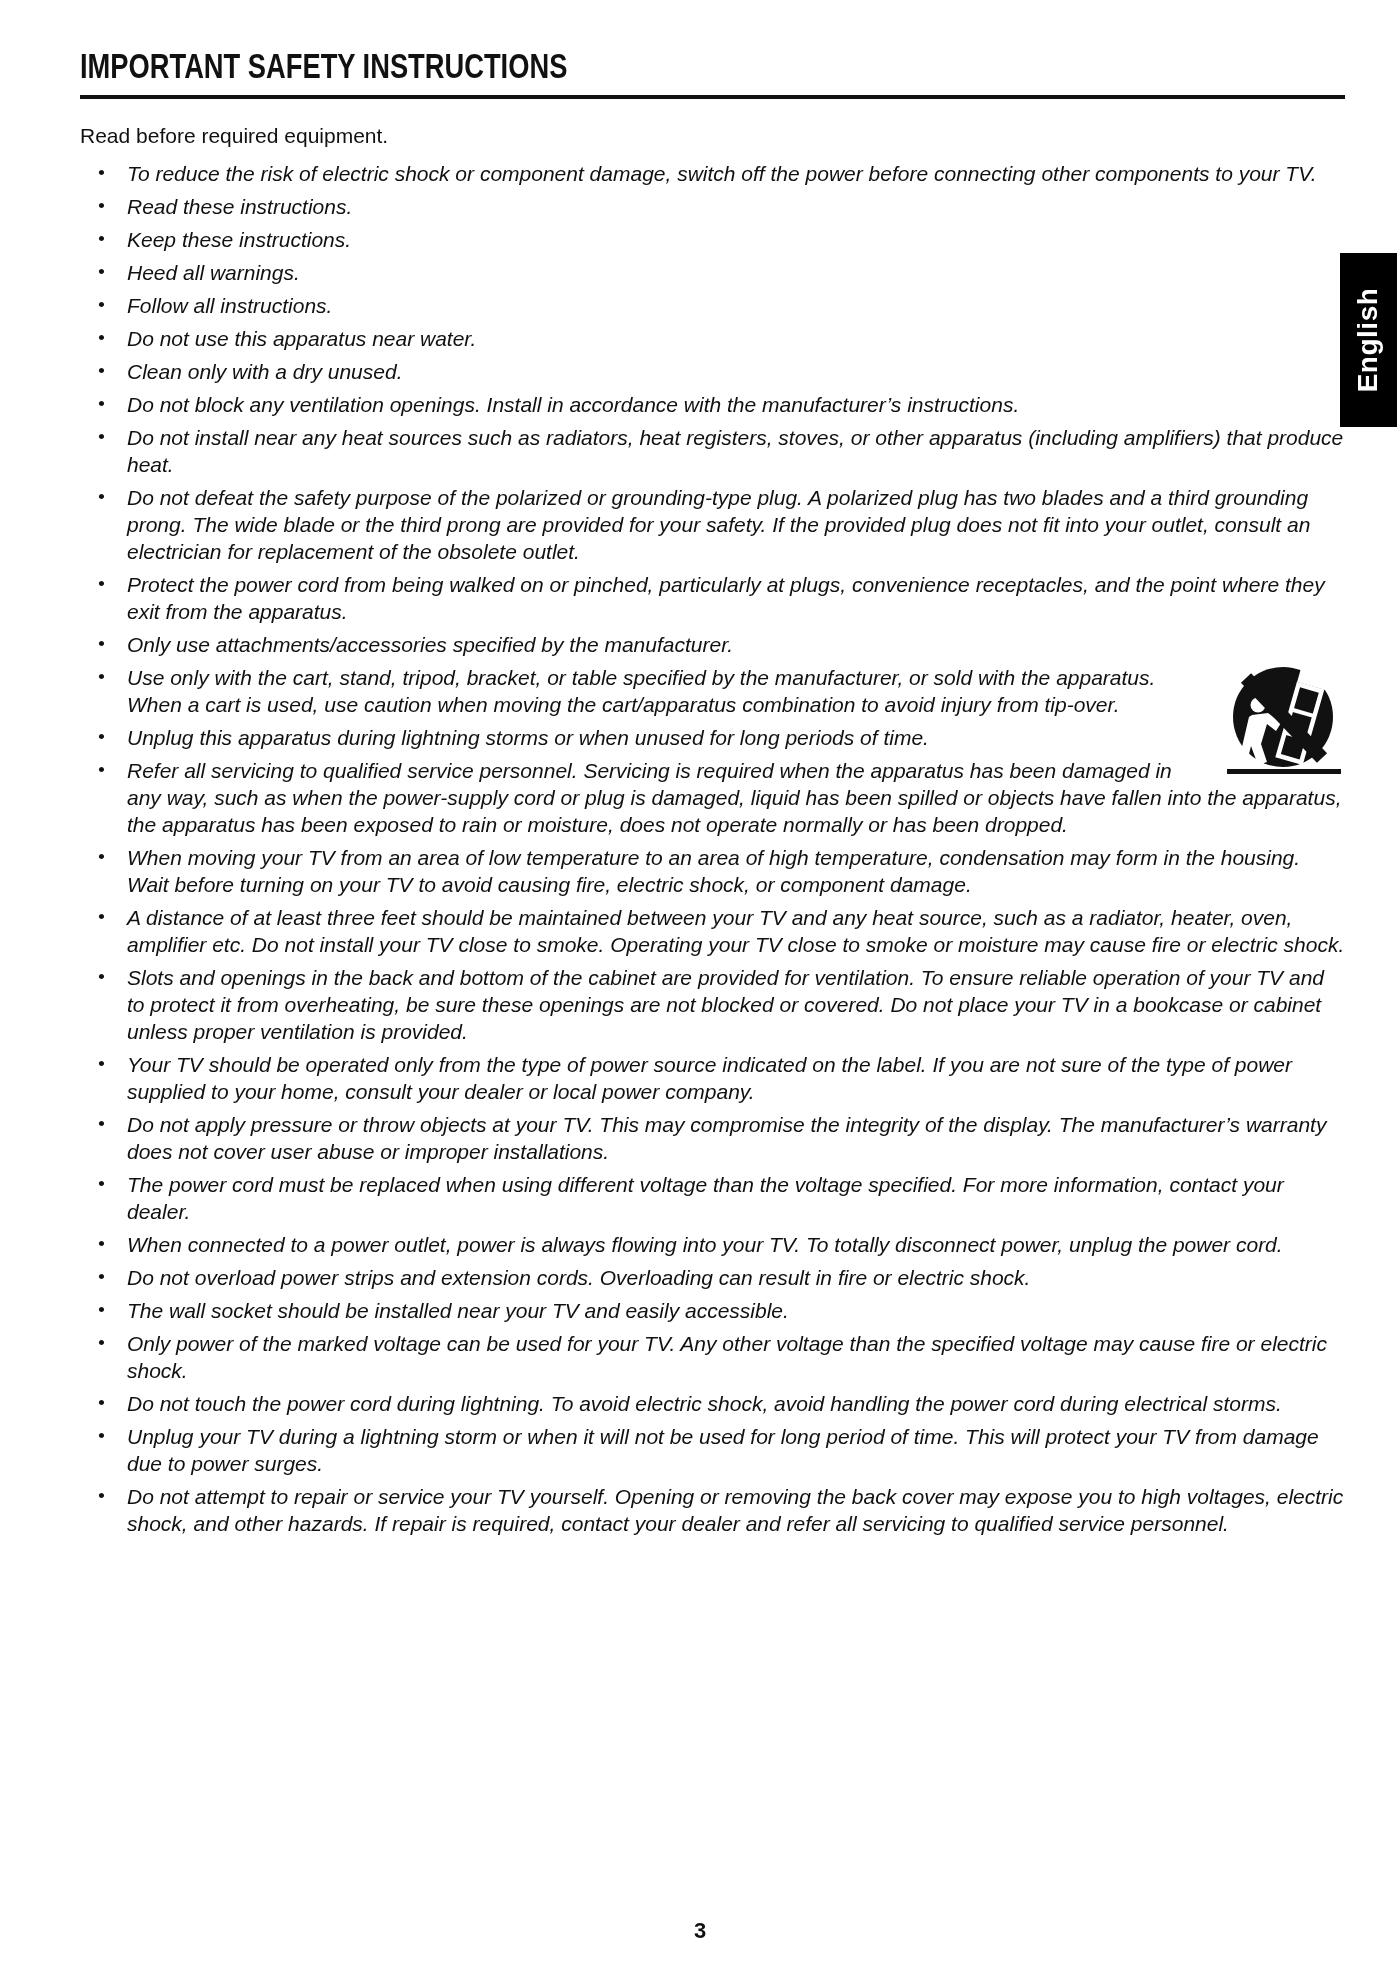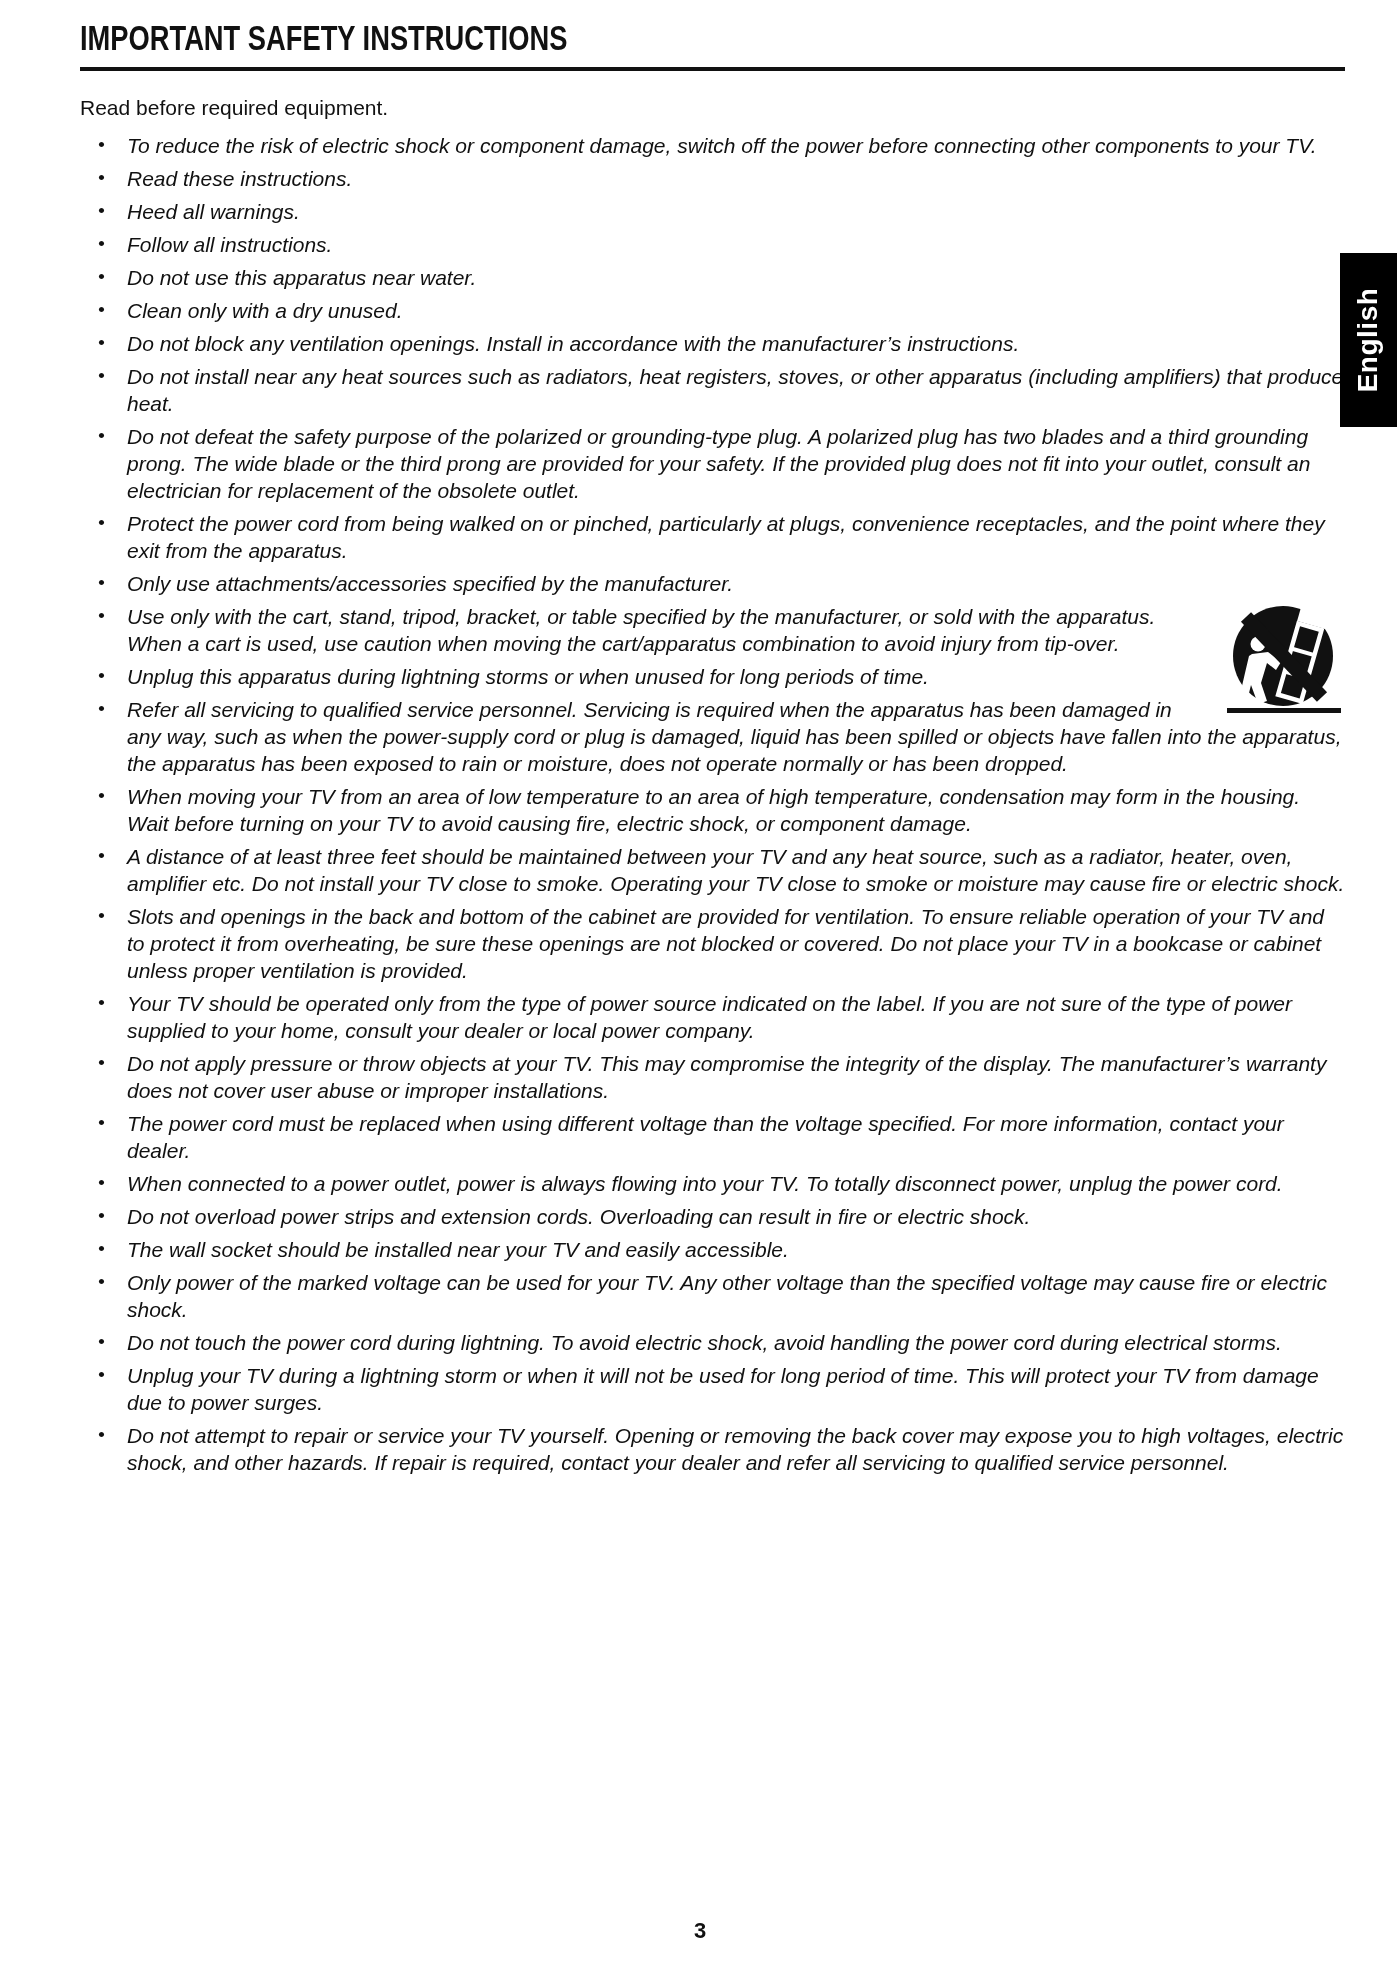--- a/index.html
+++ b/index.html
@@ -9,21 +9,21 @@
   }
   body {
     width: 1400px;
     height: 1982px;
     position: relative;
     font-family: "Liberation Sans", sans-serif;
     color: #111111;
     overflow: hidden;
   }
   .page {
-    padding: 18px 55px 0 80px;
+    padding: 46px 55px 0 80px;
   }
   .doc-title {
     font-size: 35px;
     font-weight: bold;
     margin: 0 0 9px 0;
     white-space: nowrap;
     transform: scaleX(0.78);
     transform-origin: left center;
     letter-spacing: 0px;
   }
@@ -101,20 +101,21 @@
 <div class="page">
 
   <h1 class="doc-title">IMPORTANT SAFETY INSTRUCTIONS</h1>
   <div class="title-rule"></div>
 
   <p class="intro">Read before required equipment.</p>
 
   <ul class="safety-list">
     <li><span>To reduce the risk of electric shock or component damage, switch off the power before connecting other components to your TV.</span></li>
     <li><span>Read these instructions.</span></li>
+    <li><span>Keep these instructions.</span></li>
     <li><span>Heed all warnings.</span></li>
     <li><span>Follow all instructions.</span></li>
     <li><span>Do not use this apparatus near water.</span></li>
     <li><span>Clean only with a dry unused.</span></li>
     <li><span>Do not block any ventilation openings. Install in accordance with the manufacturer’s instructions.</span></li>
     <li><span>Do not install near any heat sources such as radiators, heat registers, stoves, or other apparatus (including amplifiers) that produce heat.</span></li>
     <li><span>Do not defeat the safety purpose of the polarized or grounding-type plug. A polarized plug has two blades and a third grounding prong. The wide blade or the third prong are provided for your safety. If the provided plug does not fit into your outlet, consult an electrician for replacement of the obsolete outlet.</span></li>
     <li><span>Protect the power cord from being walked on or pinched, particularly at plugs, convenience receptacles, and the point where they exit from the apparatus.</span></li>
     <li><span>Only use attachments/accessories specified by the manufacturer.</span></li>
     <li>

